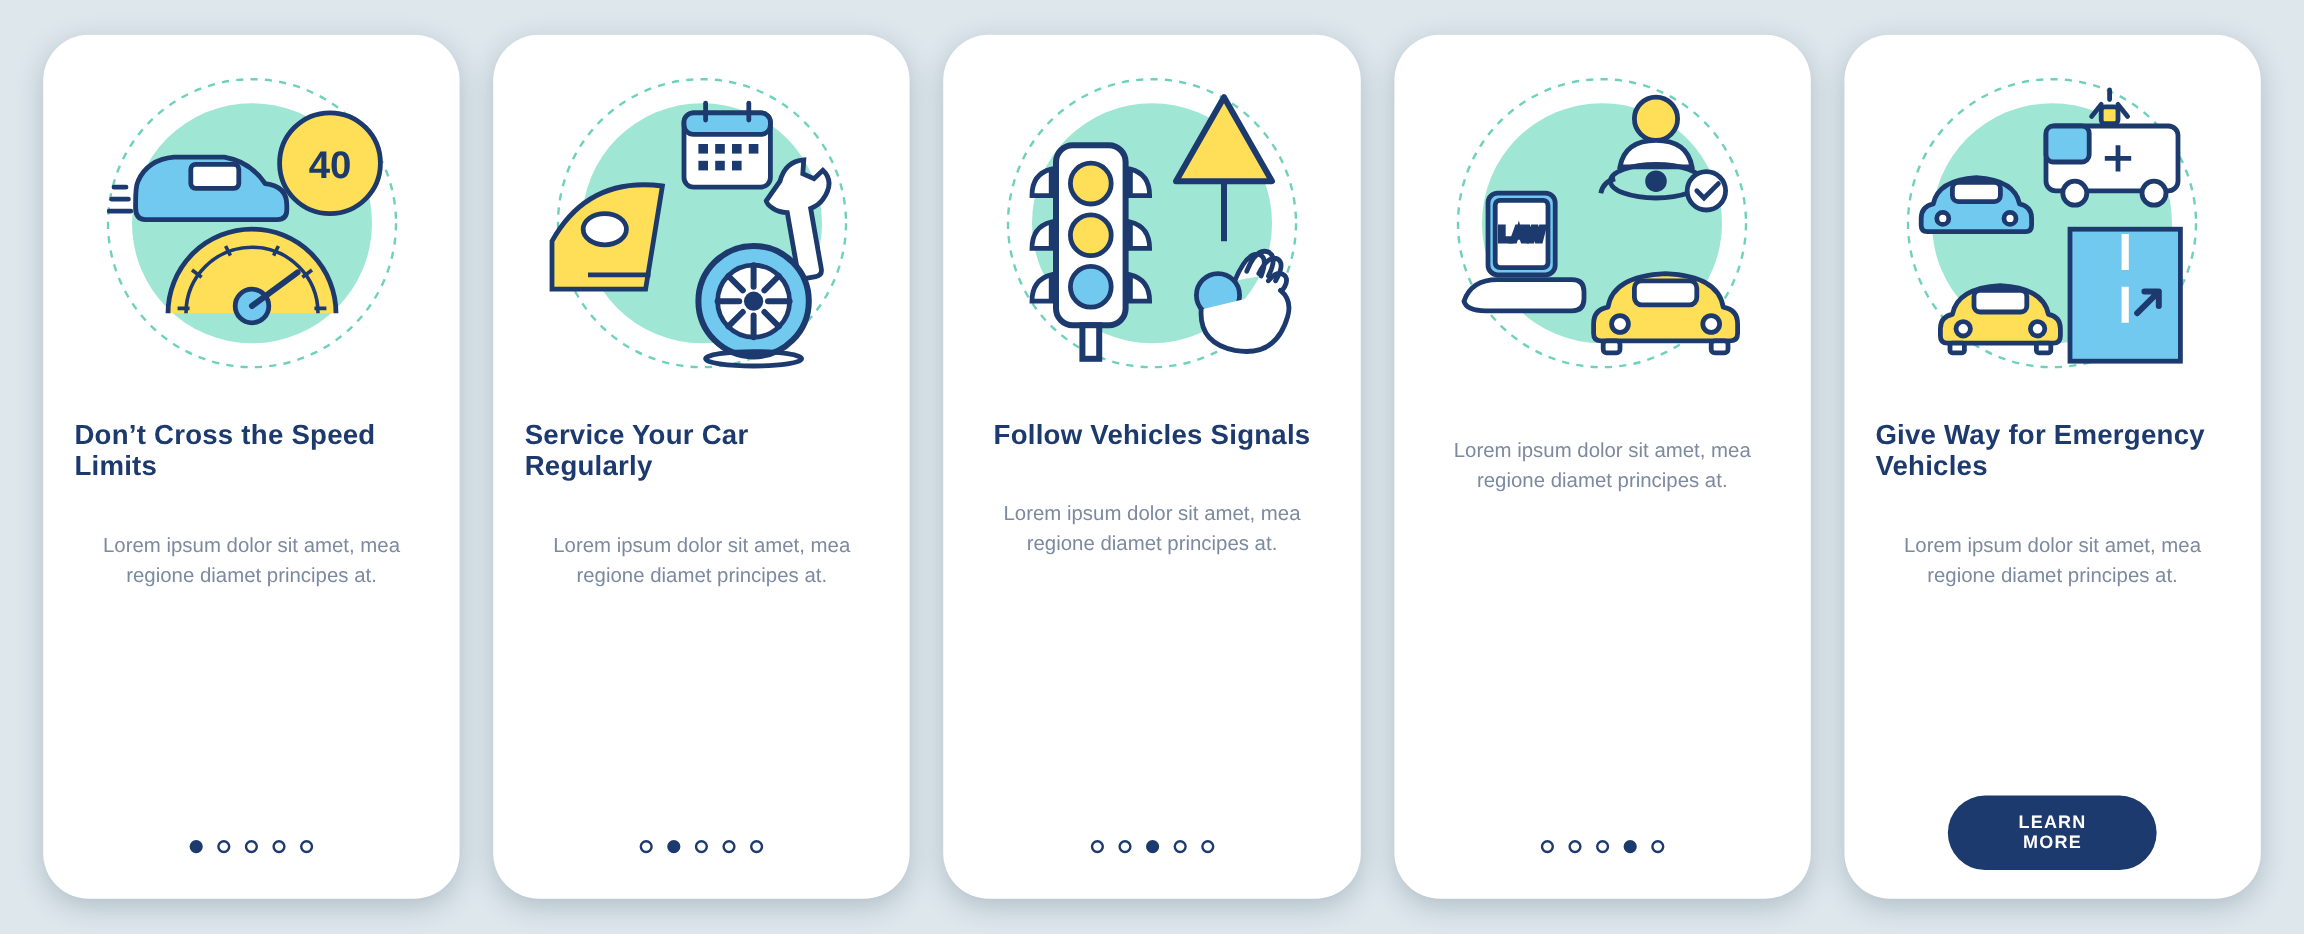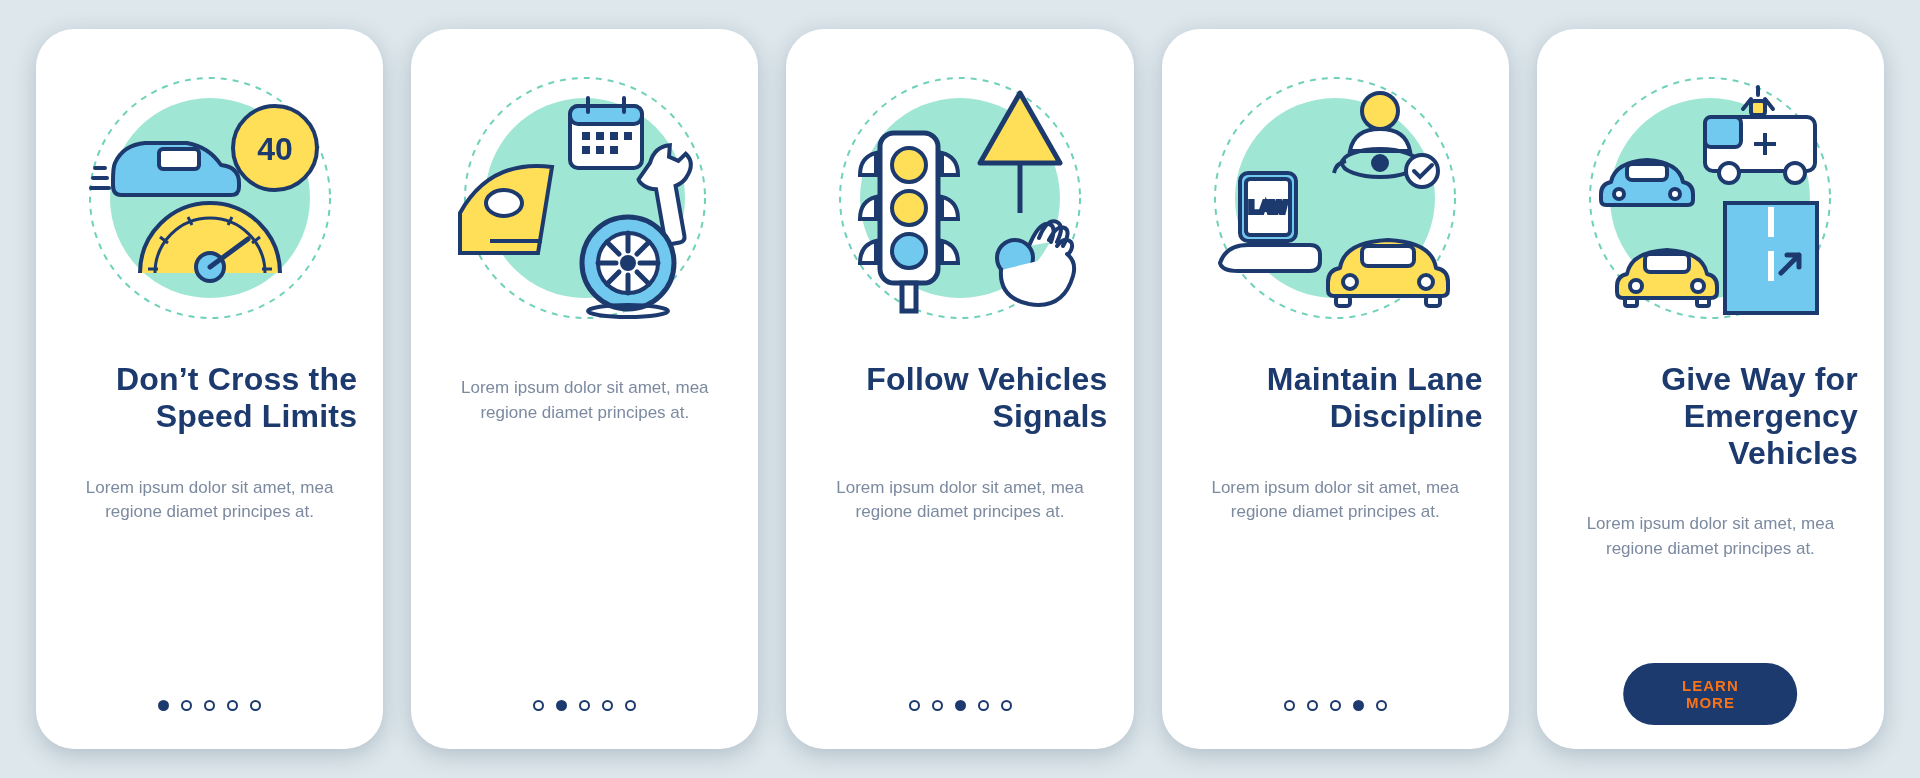--- a/index.html
+++ b/index.html
@@ -29,42 +29,42 @@
   }
   .card {
     background: var(--card);
     width: 350px;
     height: 720px;
     border-radius: 38px;
     box-shadow: 0 6px 22px rgba(50,70,95,.25);
     display: flex;
     flex-direction: column;
     align-items: center;
-    padding: 34px 20px 30px;
+    padding: 22px 20px 30px;
     position: relative;
   }
   .illus {
     width: 270px;
     height: 270px;
     position: relative;
     flex: 0 0 auto;
     margin-bottom: 28px;
   }
   .illus svg {
     position: absolute;
     inset: 0;
     width: 100%;
     height: 100%;
   }
   h2.title {
-    font-size: 32px;
+    font-size: 23px;
     line-height: 1.15;
     font-weight: 800;
     color: var(--navy);
-    text-align: right;
+    text-align: left;
     margin: 0 6px 26px;
     letter-spacing: .2px;
   }
   p.body {
     font-size: 17px;
     line-height: 1.45;
     color: var(--text-grey);
     text-align: center;
     margin: 15px 18px;
   }
@@ -82,21 +82,21 @@
     border: 2px solid var(--navy);
     background: transparent;
   }
   .dot.active { background: var(--navy); }
   .cta {
     position: absolute;
     bottom: 24px;
     left: 50%;
     transform: translateX(-50%);
     background: var(--navy);
-    color: #f97316;
+    color: #ffffff;
     border: none;
     border-radius: 999px;
     padding: 14px 48px;
     font-size: 15px;
     font-weight: 700;
     letter-spacing: 1px;
     cursor: pointer;
   }
 </style>
 </head>
@@ -187,20 +187,21 @@
             <line x1="30" y1="0" x2="12" y2="0"></line>
           <line x1="-21" y1="-21" x2="-9" y2="-9"></line>
             <line x1="21" y1="21" x2="9" y2="9"></line>
           <line x1="-21" y1="21" x2="-9" y2="9"></line>
             <line x1="21" y1="-21" x2="9" y2="-9"></line>
         </g>
         <ellipse cx="0" cy="48" rx="40" ry="6" fill="none" stroke="var(--icon-line)" stroke-width="4"></ellipse>
       </g>
     </svg>
   </div>
+  <h2 class="title">Service Your Car Regularly</h2>
   <p class="body">Lorem ipsum dolor sit amet, mea regione diamet principes at.</p>
   <div class="dots">
     <span class="dot"></span>
     <span class="dot active"></span>
     <span class="dot"></span>
     <span class="dot"></span>
     <span class="dot"></span>
   </div>
 </div>
 
@@ -270,21 +271,20 @@
       <g transform="translate(130 175)" stroke="var(--icon-line)" stroke-width="4" fill="var(--yellow)" stroke-linejoin="round">
         <path d="M10 30 q4 -26 48 -28 q44 2 48 28 q12 2 12 14 v8 q0 6 -6 6 h-108 q-6 0 -6 -6 v-8 q0 -12 12 -14 z"></path>
         <rect x="32" y="8" width="52" height="20" rx="6" fill="#fff"></rect>
         <circle cx="20" cy="44" r="7" fill="#fff"></circle>
         <circle cx="96" cy="44" r="7" fill="#fff"></circle>
         <rect x="6" y="58" width="14" height="10" rx="3" fill="#fff"></rect>
         <rect x="96" y="58" width="14" height="10" rx="3" fill="#fff"></rect>
       </g>
     </svg>
   </div>
-  <h2 class="title">Maintain Lane Discipline</h2>
   <p class="body">Lorem ipsum dolor sit amet, mea regione diamet principes at.</p>
   <div class="dots">
     <span class="dot"></span>
     <span class="dot"></span>
     <span class="dot"></span>
     <span class="dot active"></span>
     <span class="dot"></span>
   </div>
 </div>
 

